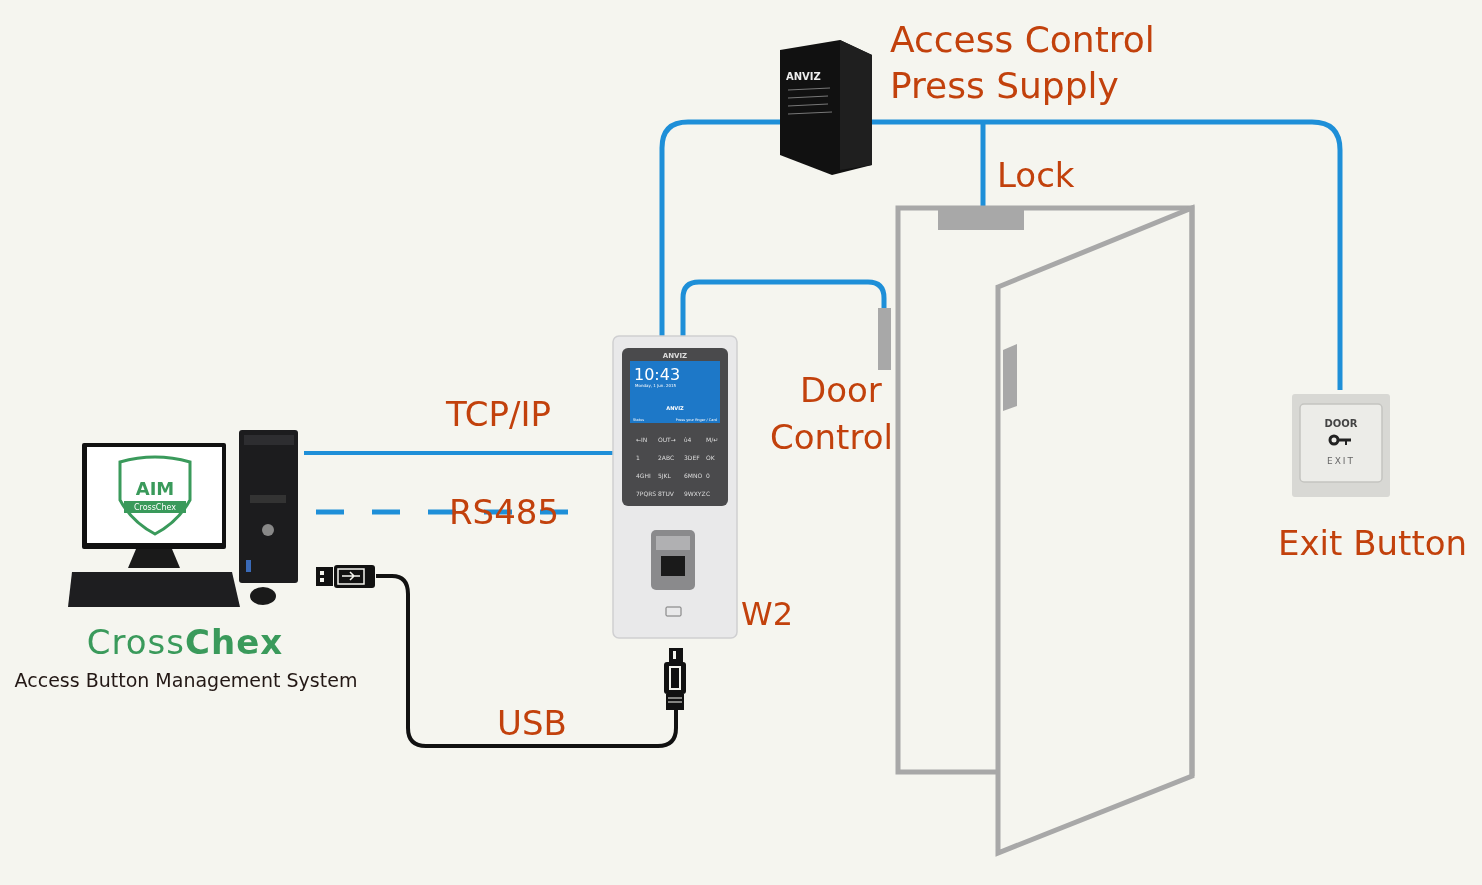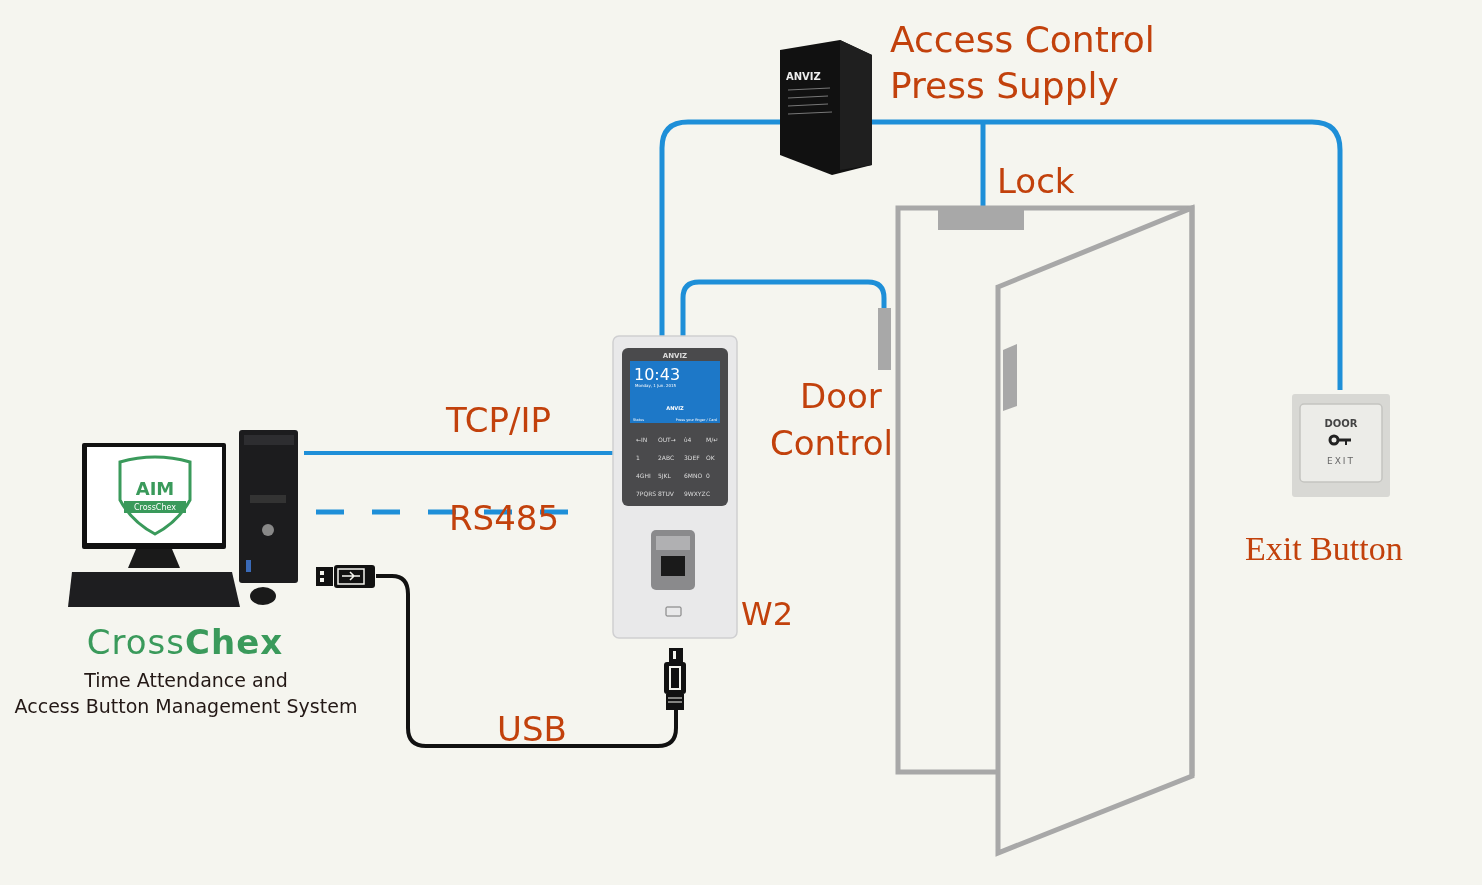--- a/index.html
+++ b/index.html
@@ -1,20 +1,20 @@
 <!DOCTYPE html>
 <html><head>
 <meta charset="utf-8">
 <style>
   html, body { margin:0; padding:0; }
   body { width:1482px; height:885px; background:#f5f5ef; position:relative; overflow:hidden;
          font-family:"DejaVu Sans", sans-serif; color:#231815; }
   svg.wires { position:absolute; left:0; top:0; }
   .label { position:absolute; font-family:"DejaVu Sans", sans-serif; color:#c2410c; white-space:nowrap; line-height:1; }
-  .lbl36 { font-size:34px;margin-top:6px; }
+  .lbl36 { font-size:34px; }
   .lbl38 { font-size:36px; }
   #brand { position:absolute; left:0; width:370px; top:622px; text-align:center; font-size:34px; color:#3a9a5b; letter-spacing:1px; }
   #brand b { font-weight:bold; }
   #subtitle { position:absolute; left:0; width:372px; top:667px; text-align:center; font-size:19px; line-height:26px; color:#231815; }
 </style>
 </head>
 <body>
 
 <svg class="wires" width="1482" height="885" viewBox="0 0 1482 885">
 
@@ -138,23 +138,22 @@
     <polygon points="72,572 232,572 240,607 68,607" fill="#1e1e20"></polygon>
     <ellipse cx="263" cy="596" rx="13" ry="9" fill="#1a1a1a"></ellipse>
   </g>
 </svg>
 
 <div class="label lbl38" style="left:890px; top:22px;">Access Control</div>
 <div class="label lbl38" style="left:890px; top:68px;">Press Supply</div>
 <div class="label lbl36" style="left:997px; top:158px;">Lock</div>
 <div class="label lbl36" style="left:800px; top:373px;">Door</div>
 <div class="label lbl36" style="left:770px; top:420px;">Control</div>
-<div class="label lbl36" style="left:1245px; top:526px;font-family:Liberation Serif, serif;">Exit Button</div>
+<div class="label lbl36" style="left:1278px; top:526px;">Exit Button</div>
 <div class="label lbl36" style="left:446px; top:397px;">TCP/IP</div>
 <div class="label lbl36" style="left:449px; top:495px;text-align:right;">RS485</div>
 <div class="label lbl36" style="left:497px; top:706px;">USB</div>
 <div class="label" style="left:741px; top:598px; font-size:32px;">W2</div>
 
 <div id="brand"><span>Cross</span><b>Chex</b></div>
 <div id="subtitle">
-  <div>Time Attendance and</div>
   <div>Access Button Management System</div>
 </div>
 
 </body></html>

